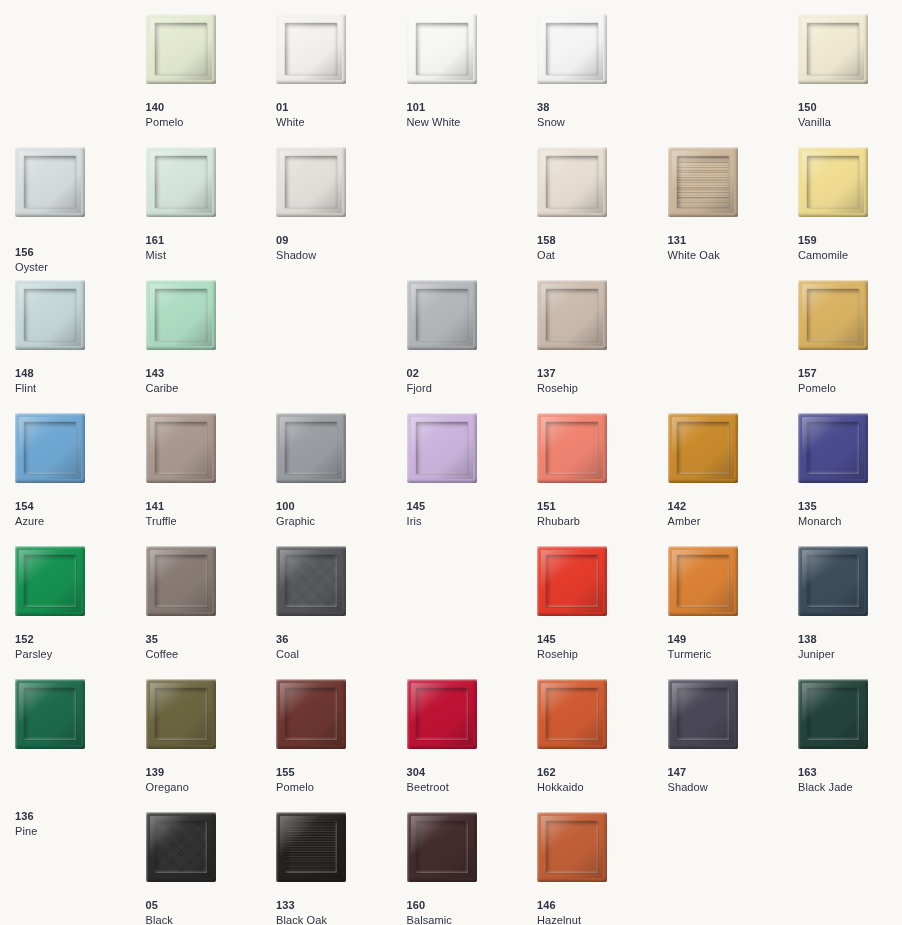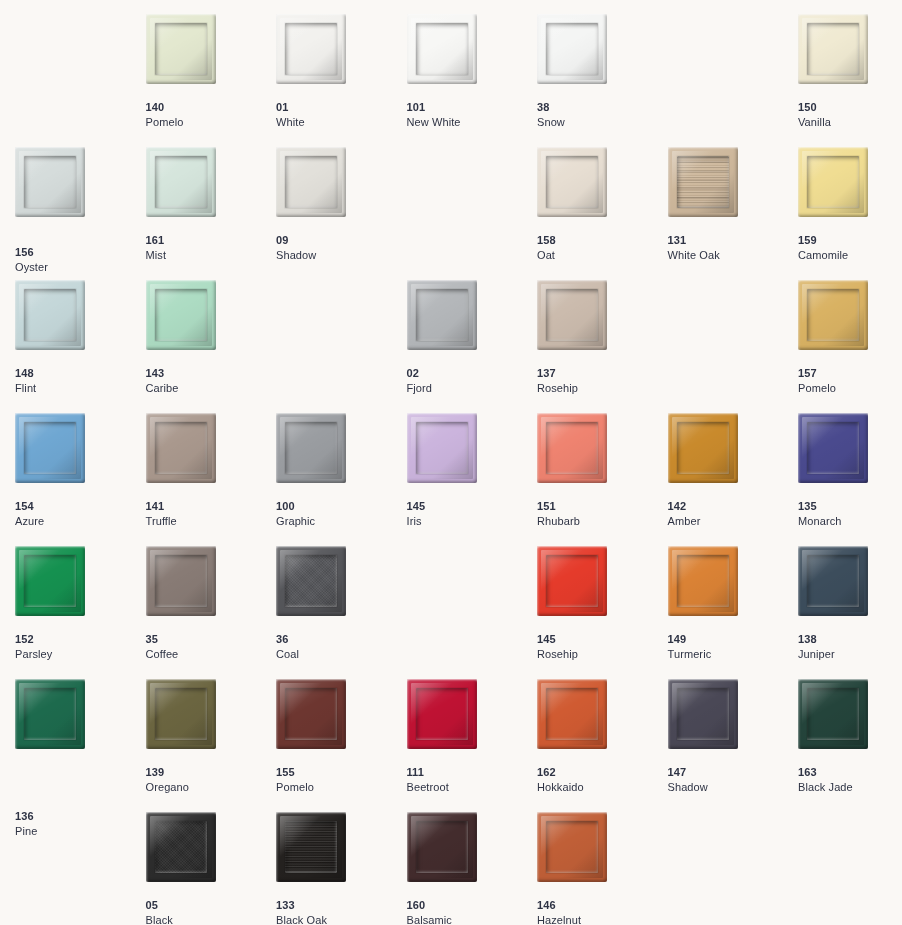--- a/index.html
+++ b/index.html
@@ -480,21 +480,21 @@
         <span class="name">Pomelo</span>
       </div>
     </div>
     <div class="cell">
       <div class="swatch" style="--c: #bf1233;">
         <div class="panel"></div>
         <div class="bevel"></div>
         <div class="sheen"></div>
       </div>
       <div class="caption" style="color: rgb(46, 51, 68);">
-        <span class="code">111</span>
+        <span class="code">304</span>
         <span class="name">Beetroot</span>
       </div>
     </div>
     <div class="cell">
       <div class="swatch" style="--c: #d05b32;">
         <div class="panel"></div>
         <div class="bevel"></div>
         <div class="sheen"></div>
       </div>
       <div class="caption" style="color: rgb(46, 51, 68);">

